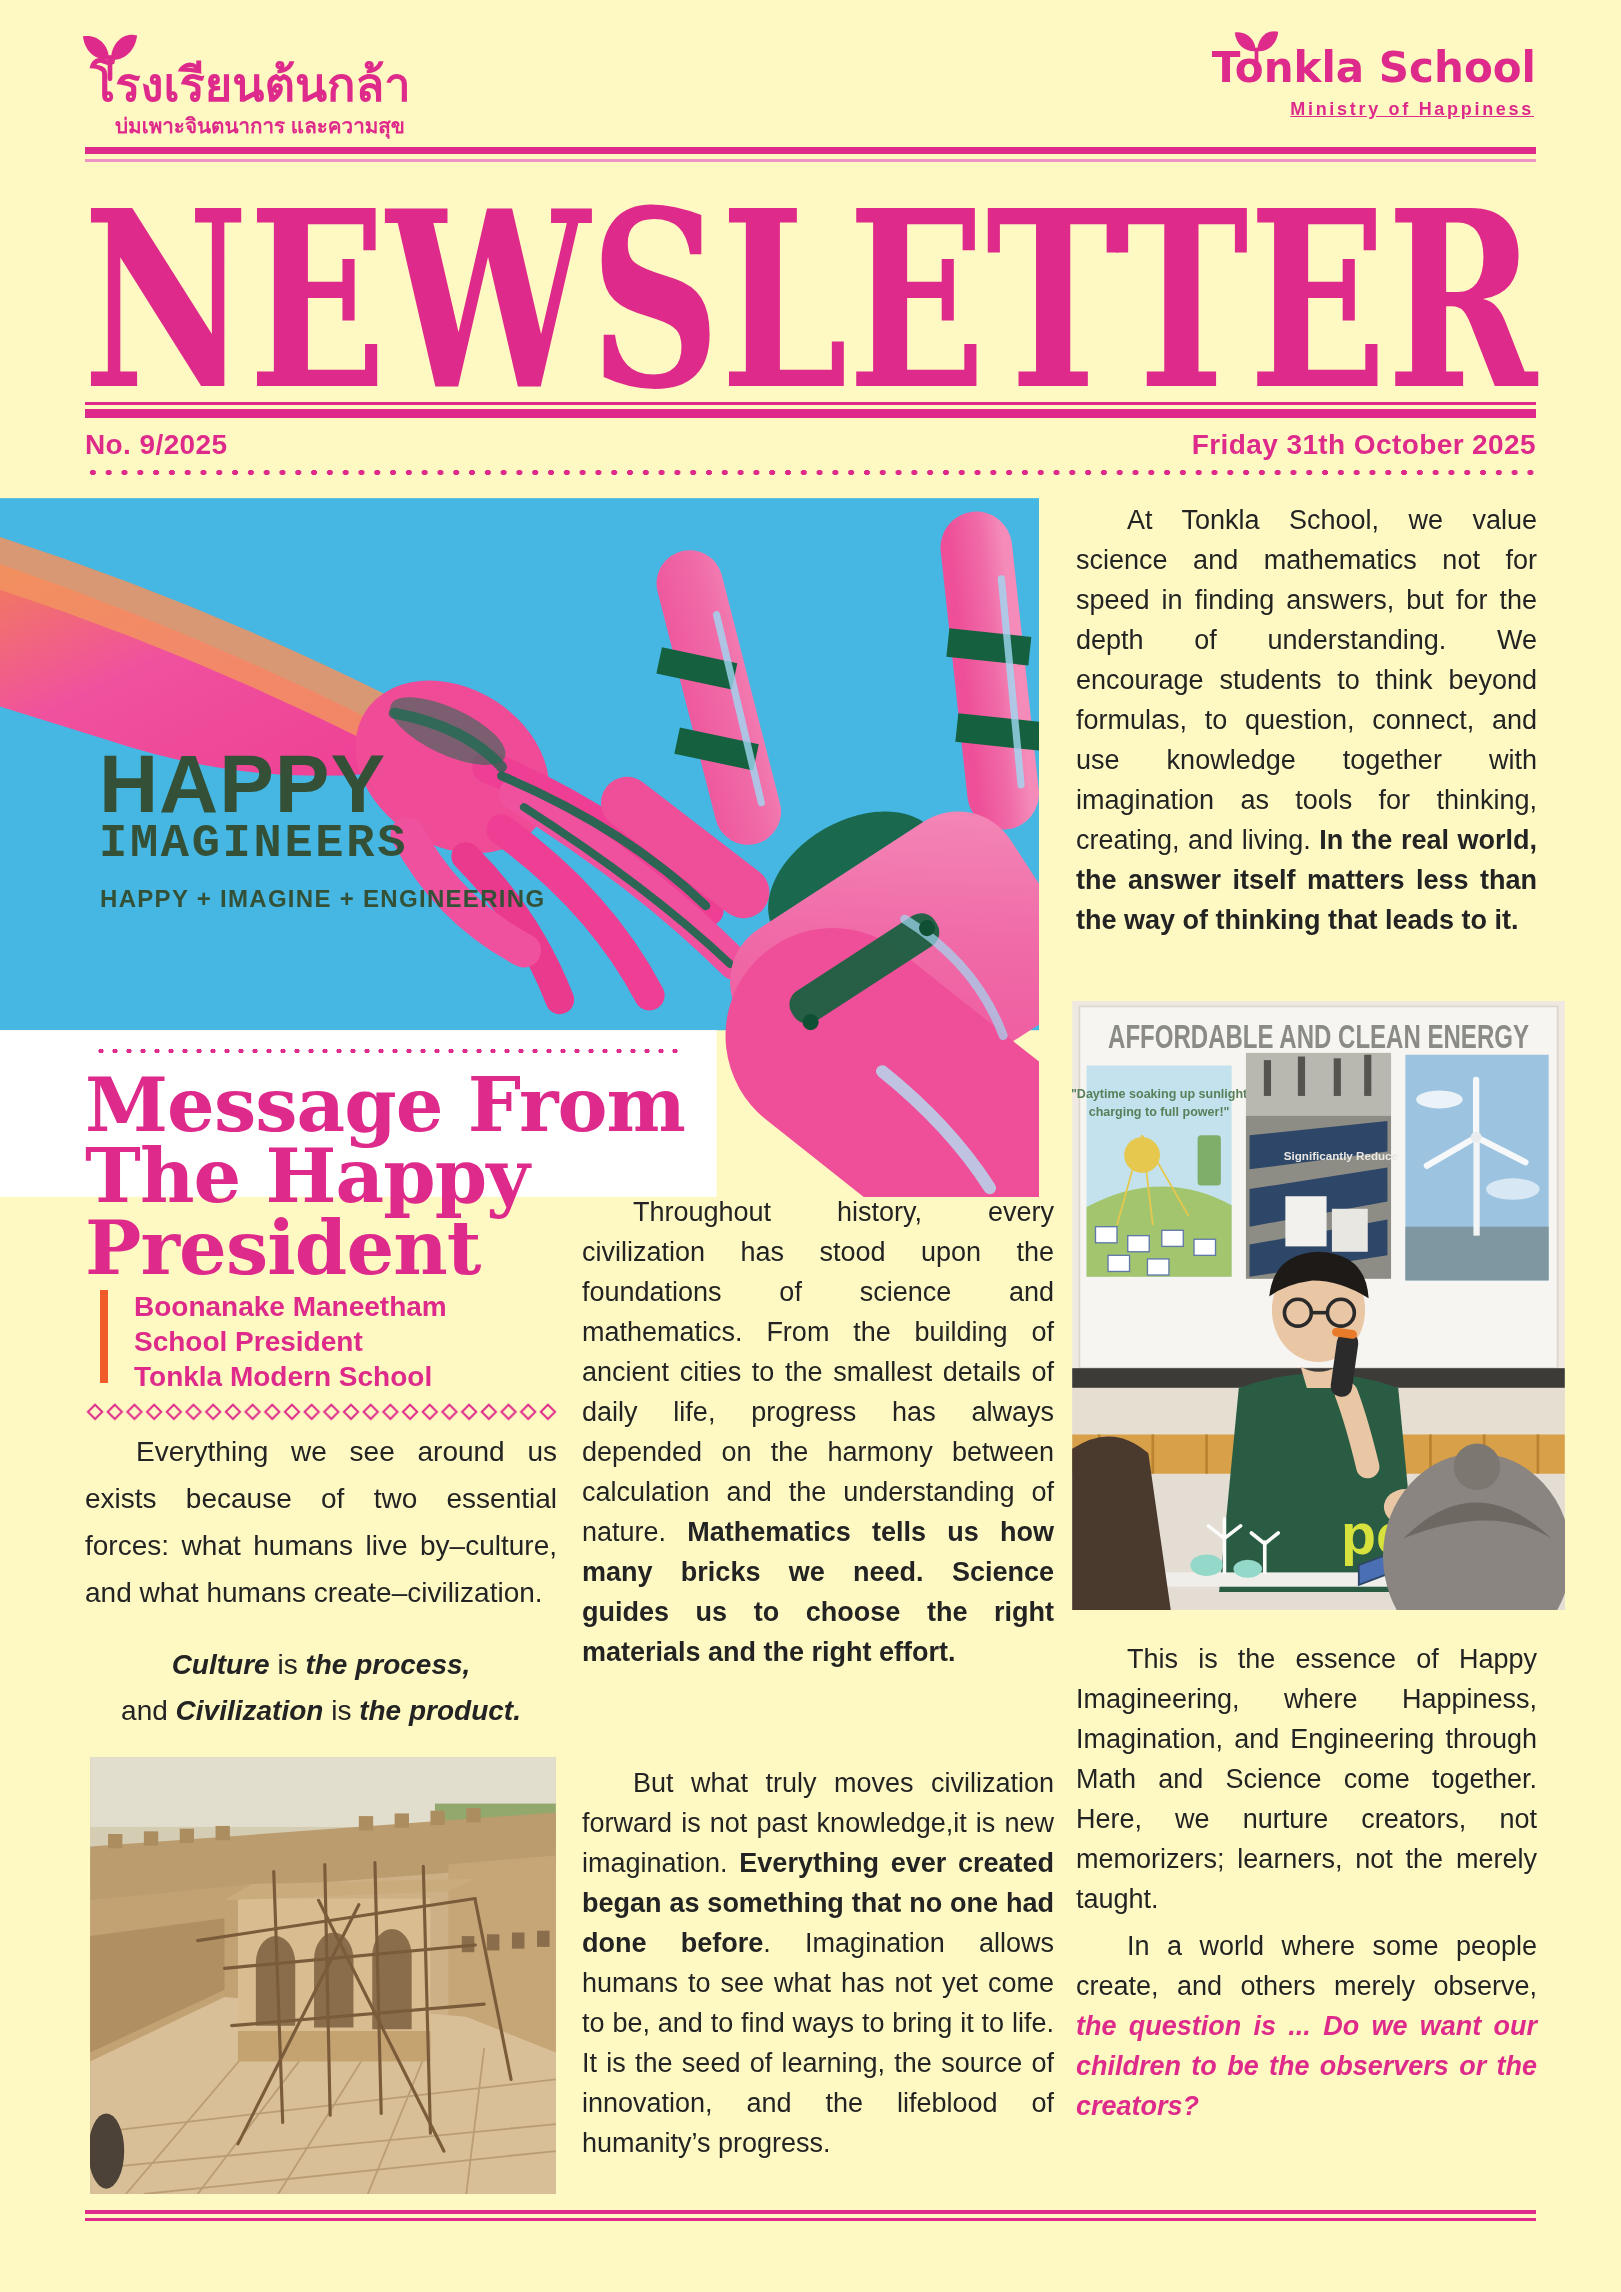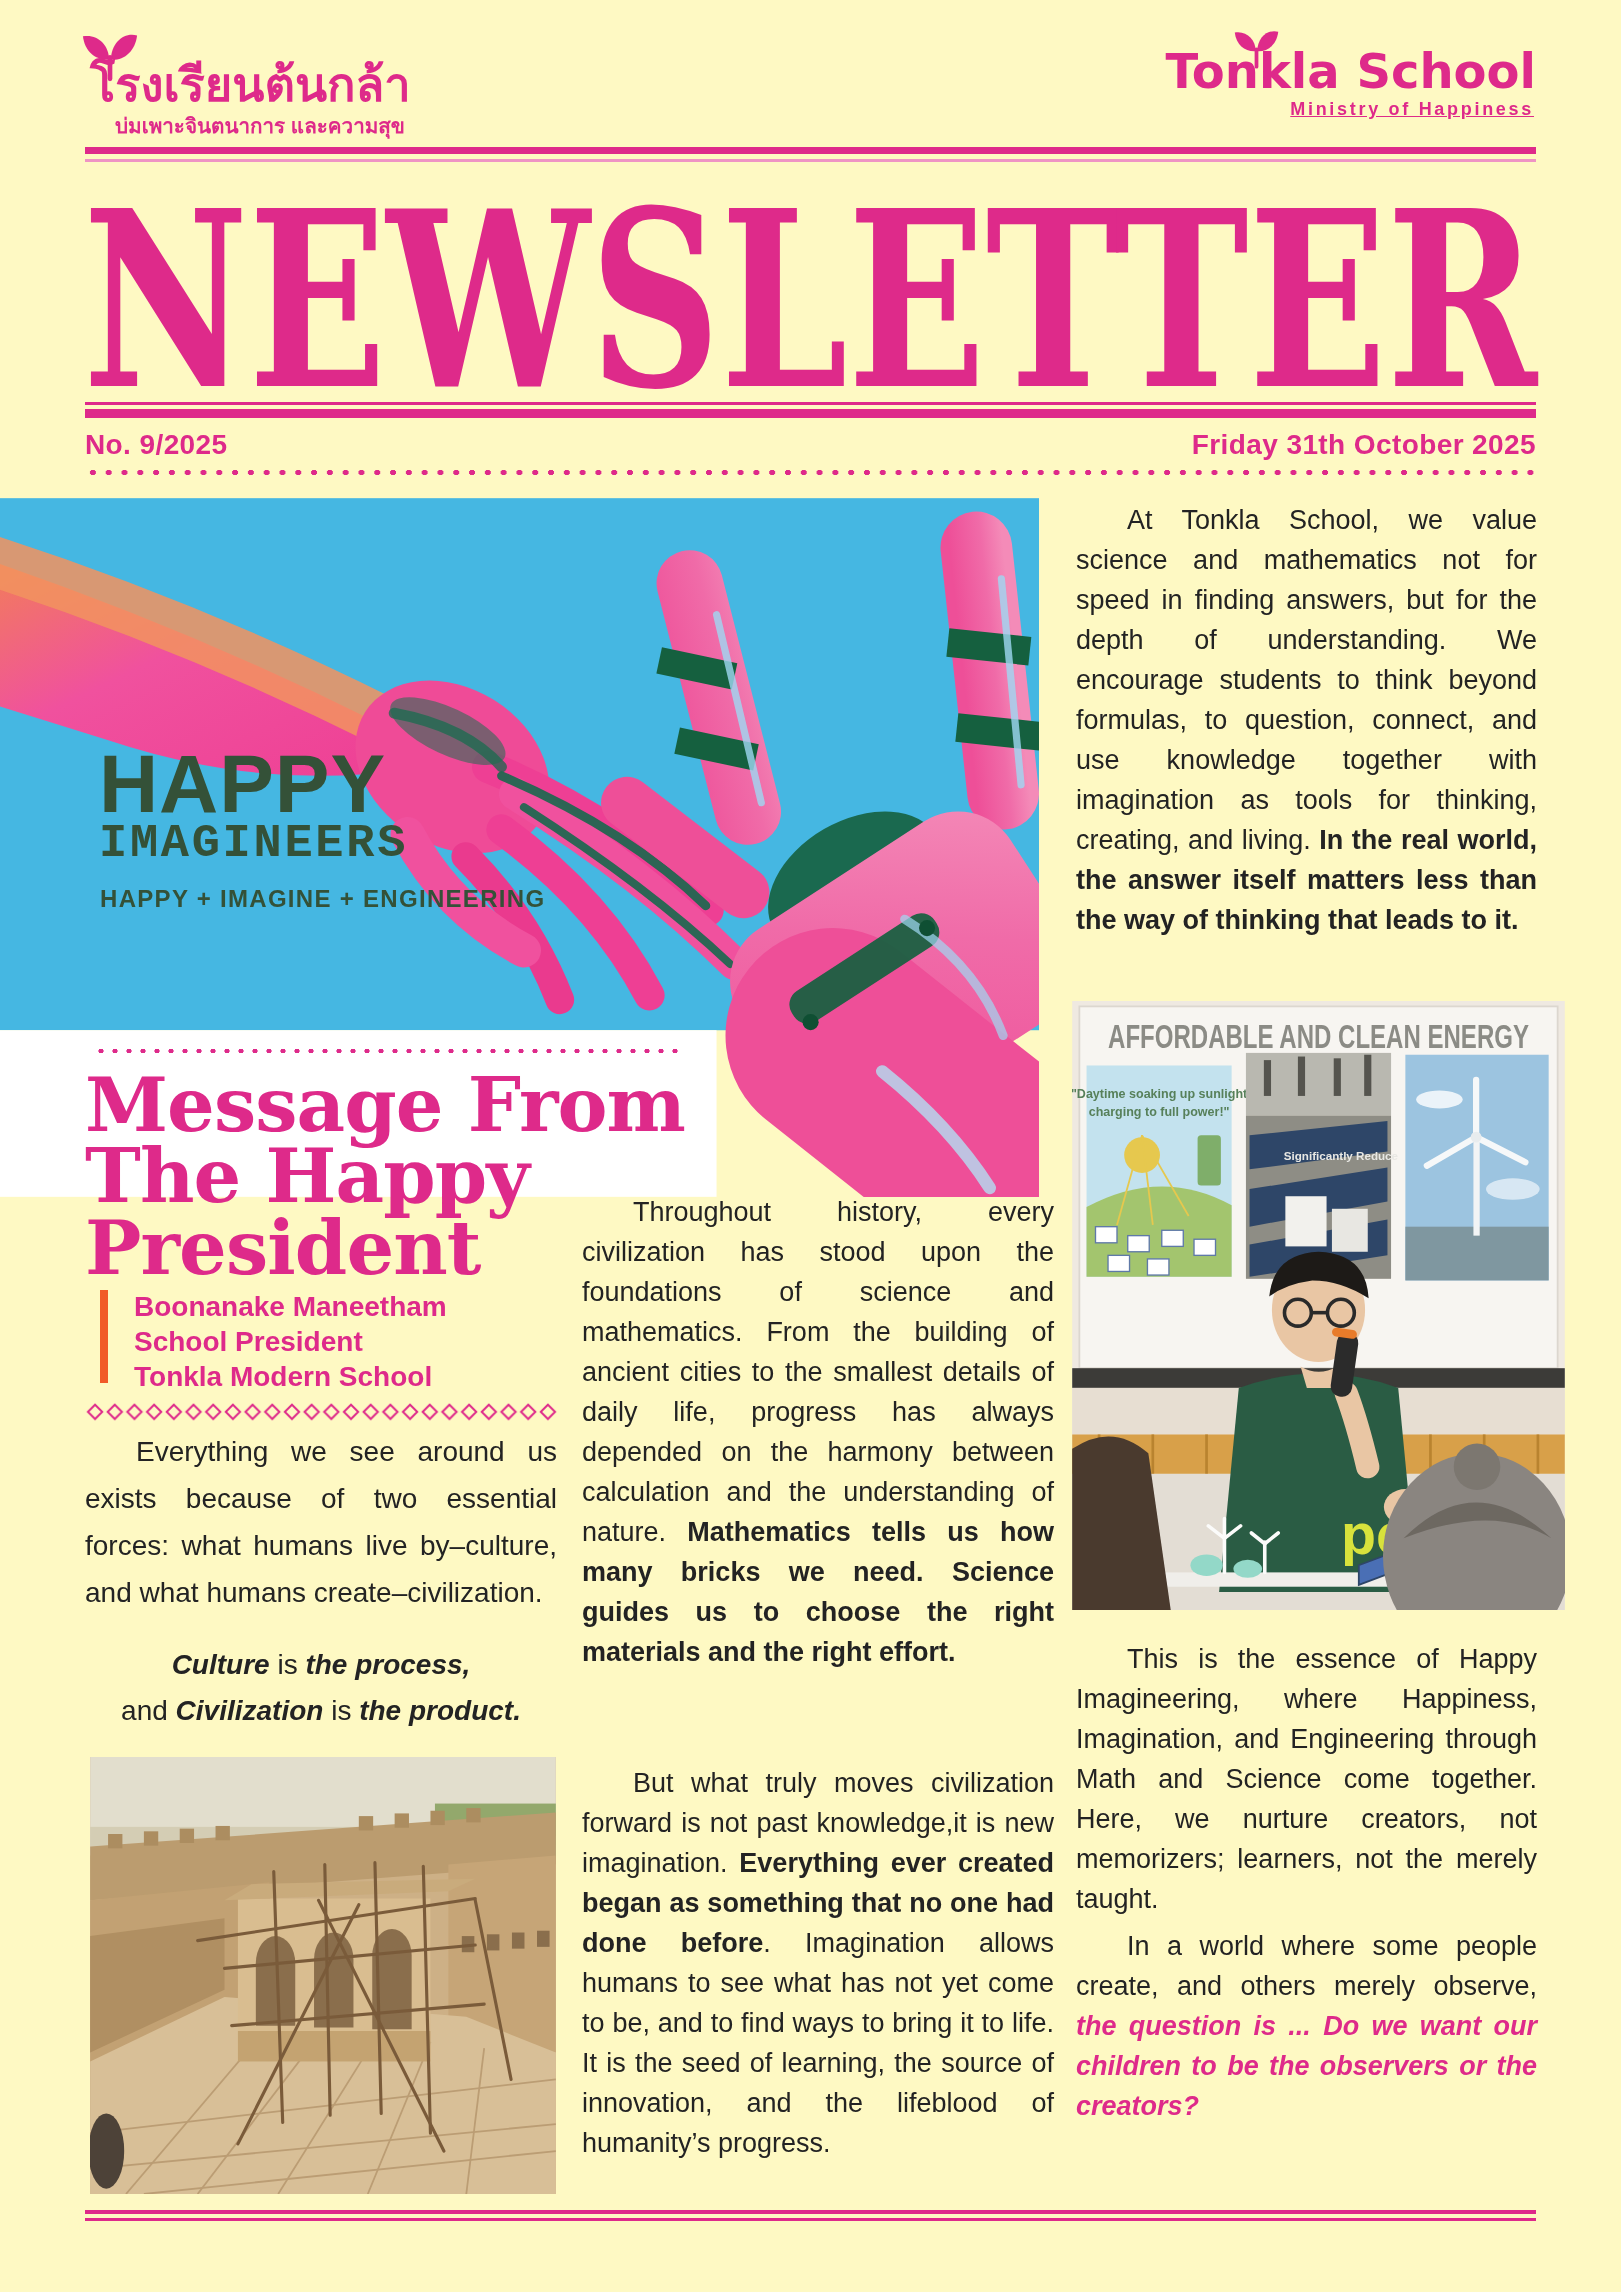--- a/index.html
+++ b/index.html
@@ -9,21 +9,21 @@
   :root{
     --pink:#de2a8a;
     --green:#345138;
     --blue:#45b7e2;
     --ink:#232323;
     --orange:#f15a29;
   }
   
   .thai-logo{left:90px;top:47px;font-size:47px;font-weight:bold;color:var(--pink);letter-spacing:0;}
   .thai-sub{left:115px;top:109px;font-size:20.6px;font-weight:bold;color:var(--pink);}
-  .en-logo{right:85px;top:43px;font-size:48px;font-weight:bold;color:var(--pink);font-family:"DejaVu Sans",sans-serif;}
+  .en-logo{right:85px;top:43px;font-size:42px;font-weight:bold;color:var(--pink);font-family:"DejaVu Sans",sans-serif;}
   .en-sub{right:87px;top:99px;font-size:18px;font-weight:bold;color:var(--pink);letter-spacing:2.7px;text-decoration:underline;}
   .rule-a1{left:85px;right:85px;top:147px;height:7.2px;background:var(--pink);}
   .rule-a2{left:85px;right:85px;top:159px;height:2.7px;background:#ef94c4;}
   .rule-b1{left:85px;right:85px;top:402px;height:2.7px;background:var(--pink);}
   .rule-b2{left:85px;right:85px;top:409px;height:9px;background:var(--pink);}
   .issue{left:85px;top:429px;font-size:28px;font-weight:bold;color:var(--pink);letter-spacing:0.4px;}
   .date{right:85px;top:429px;font-size:28px;font-weight:bold;color:var(--pink);letter-spacing:0.4px;}
   .dots{height:7.2px;background-image:radial-gradient(circle 3px,var(--pink) 97%,rgba(0,0,0,0) 100%);
         background-size:15.8px 7.2px;background-repeat:repeat-x;}
   .dots.small{height:6.3px;background-image:radial-gradient(circle 2.6px,var(--pink) 97%,rgba(0,0,0,0) 100%);

